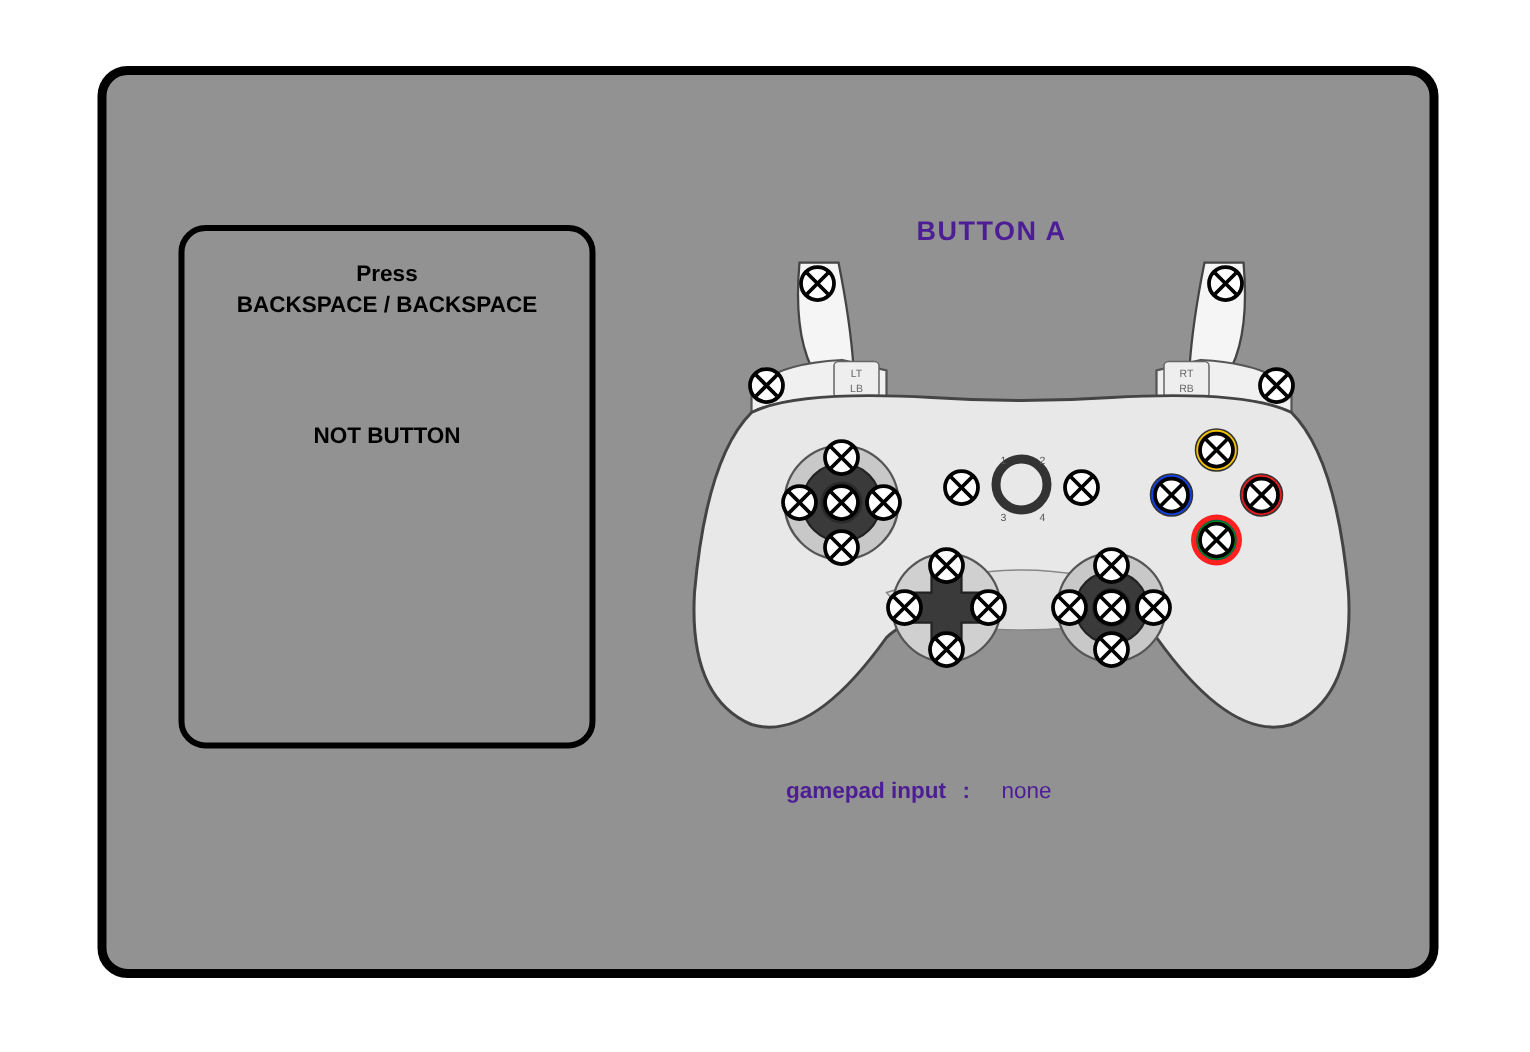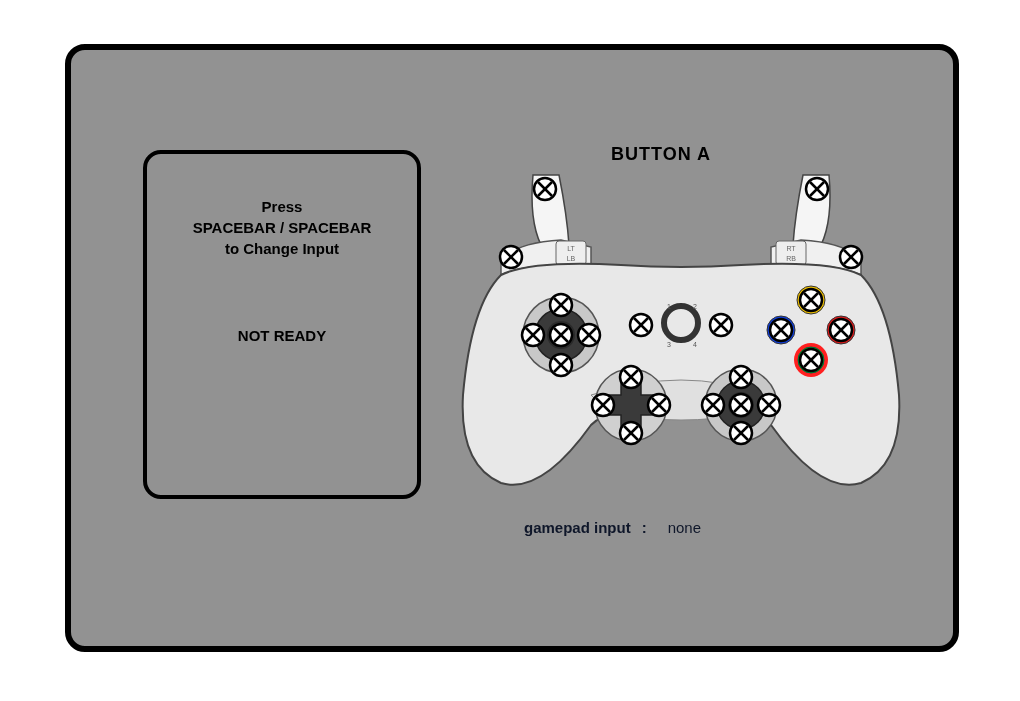--- a/index.html
+++ b/index.html
@@ -27,69 +27,67 @@
     top: 100px;
     width: 278px;
     height: 349px;
     border: 4px solid #000;
     border-radius: 18px;
     box-sizing: border-box;
     text-align: center;
     font-weight: bold;
     font-size: 15px;
     color: #000;
-    padding-top: 40px;
-    margin-left: 24px;
+    padding-top: 16px;
   }
   .instruction-box .line { margin: 4px 0 18px 0; }
   .instruction-box .tight { margin: 4px 0 4px 0; }
   .instruction-box .status { margin-top: 70px; }
 
   .title {
     position: absolute;
     left: 540px;
     top: 94px;
     font-size: 18px;
     font-weight: bold;
     letter-spacing: 1px;
-    color: #000000;
+    color: #4c1d95;
   }
 
   .controller {
     position: absolute;
     left: 370px;
     top: 115px;
     width: 480px;
     height: 330px;
   }
 
   .info-grid {
     position: absolute;
     left: 450px;
     top: 460px;
     font-size: 15px;
-    color: #0f172a;
+    color: #4c1d95;
   }
   .info-grid td.label { font-weight: bold; padding-right: 8px; text-align: left; }
   .info-grid td.colon { font-weight: bold; padding-right: 18px; }
   .info-grid td.value { font-weight: normal; font-family: Arial, sans-serif; }
   .info-grid tr { height: 30px; }
 </style>
 </head>
 <body>
 
 <div class="frame">
 
   <div class="instruction-box">
     <div class="tight">Press</div>
-    <div class="tight">SPACEBAR / SPACEBAR</div>
-    <div class="line">to Change Input</div>
+    <div class="tight">BACKSPACE / BACKSPACE</div>
 
     <div class="status">
-      <div class="tight">NOT READY</div>
+      <div class="tight">NOT BUTTON</div>
     </div>
   </div>
 
   <div class="title">BUTTON A</div>
 
   <div class="controller">
     <svg viewBox="0 0 480 330" width="480" height="330">
       <defs>
         <g id="xmark">
           <circle r="11" fill="#fff" stroke="#000" stroke-width="2.5"></circle>

